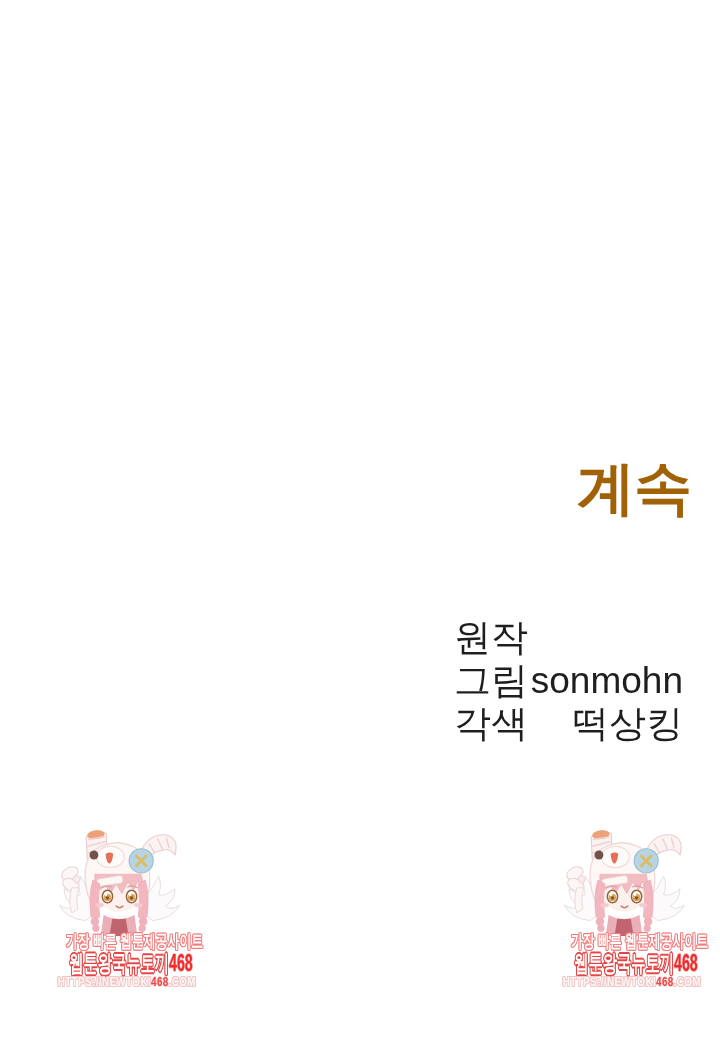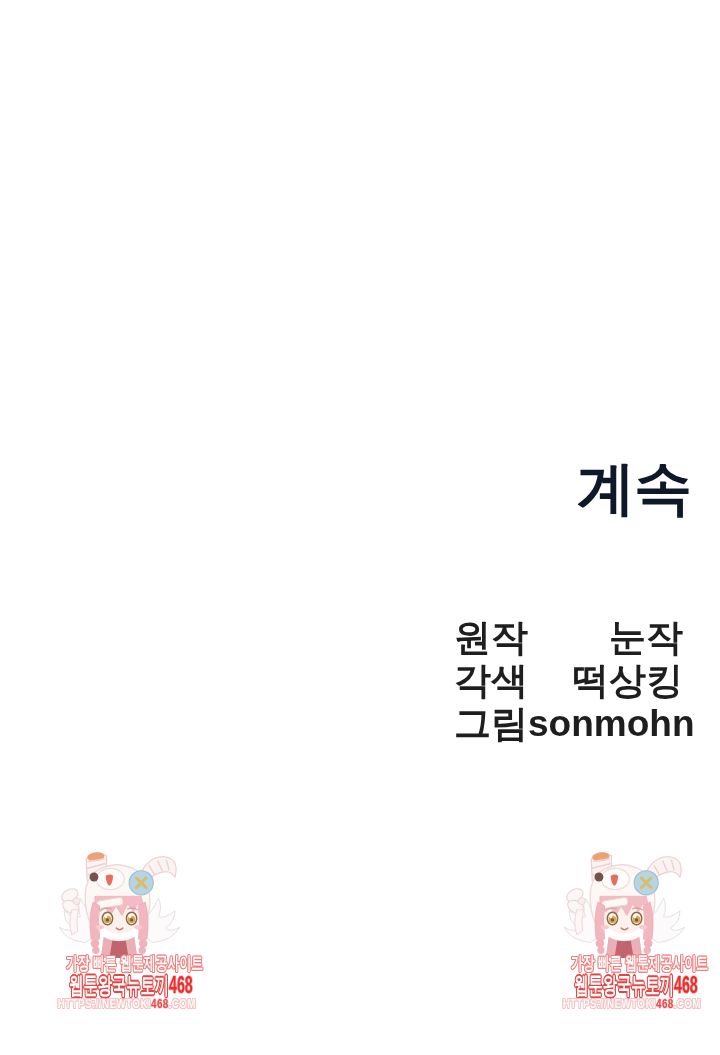--- a/index.html
+++ b/index.html
@@ -5,38 +5,38 @@
   html,body{margin:0;padding:0;}
   body{
     width:720px;height:1055px;background:#ffffff;overflow:hidden;position:relative;
     font-family:"Liberation Sans", sans-serif;
   }
   .page{position:absolute;inset:0;background:#ffffff;}
 
   
   .tbc{
     position:absolute;top:458px;right:29px;
-    font-size:58px;font-weight:600;line-height:1.05;color:#0f172a;
+    font-size:58px;font-weight:600;line-height:1.05;color:#a16207;
     letter-spacing:-1px;white-space:nowrap;
   }
 
   
   .credits{
     position:absolute;left:454px;top:616px;width:229px;
     font-size:37px;font-weight:400;color:#1e1e1e;
   }
   .credit-row{
     display:flex;justify-content:space-between;align-items:flex-end;
-    line-height:43px;white-space:nowrap;font-weight:bold;
+    line-height:43px;white-space:nowrap;
   }
   .credit-role{text-align:left;}
   .credit-name{text-align:right;}
 
   
-  .watermark{position:absolute;top:850px;width:164px;text-align:left;}
+  .watermark{position:absolute;top:828px;width:164px;text-align:left;}
   .wm-left{left:38px;}
   .wm-right{left:543px;}
   .wm-char{display:block;margin:0 auto;width:128px;height:108px;opacity:.93;}
   .wm-text{margin-top:-4px;}
   .wm-line{font-weight:bold;white-space:nowrap;transform-origin:50% 50%;}
   .wm-line1{
     font-size:18px;line-height:19px;transform:scaleX(.66);color:#fffdfd;
     text-shadow:1.4px 0 0 #f07b7b,-1.4px 0 0 #f07b7b,0 1.4px 0 #f07b7b,0 -1.4px 0 #f07b7b,
                 1px 1px 0 #f07b7b,-1px -1px 0 #f07b7b,1px -1px 0 #f07b7b,-1px 1px 0 #f07b7b;
   }
@@ -124,29 +124,28 @@
   </symbol>
 </svg>
 
 <div class="page">
 
   <div class="tbc">계속</div>
 
   <div class="credits">
     <div class="credit-row">
       <span class="credit-role">원작</span>
-      <span class="credit-name">눈작</span>
+    </div>
+    <div class="credit-row">
+      <span class="credit-role">그림</span>
+      <span class="credit-name">sonmohn</span>
     </div>
     <div class="credit-row">
       <span class="credit-role">각색</span>
       <span class="credit-name">떡상킹</span>
-    </div>
-    <div class="credit-row">
-      <span class="credit-role">그림</span>
-      <span class="credit-name">sonmohn</span>
     </div>
     <div class="credit-row">
     </div>
   </div>
 
   <div class="watermark wm-left">
     <svg class="wm-char" viewBox="0 0 132 112">
         <use href="#wm-char"></use>
       </svg>
     <div class="wm-text">

